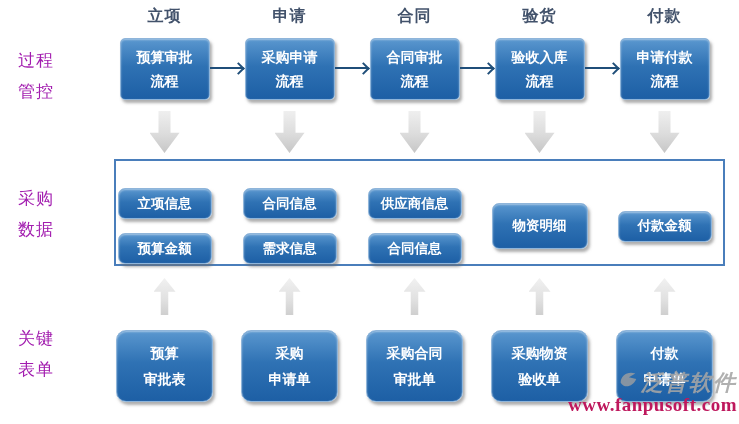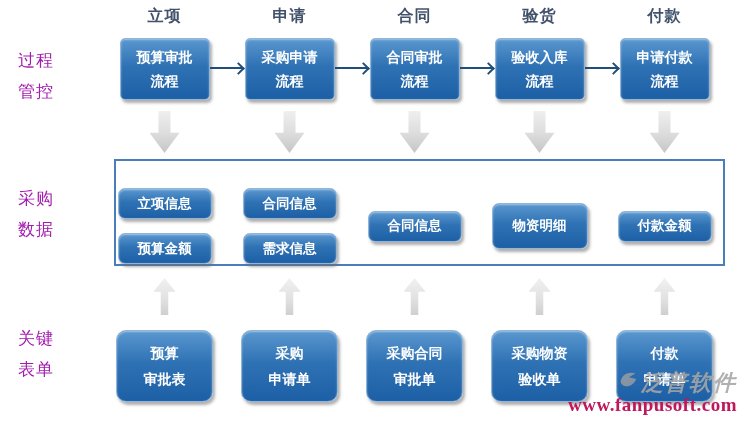--- a/index.html
+++ b/index.html
@@ -154,20 +154,21 @@
   <div class="col-grid" style="top:182px; height:88px">
     <div class="cell" style="gap:14px">
       <div class="blue-box data-box">立项信息</div>
       <div class="blue-box data-box">预算金额</div>
     </div>
     <div class="cell" style="gap:14px">
       <div class="blue-box data-box">合同信息</div>
       <div class="blue-box data-box">需求信息</div>
     </div>
     <div class="cell" style="gap:14px">
+      <div class="blue-box data-box">供应商信息</div>
       <div class="blue-box data-box">合同信息</div>
     </div>
     <div class="cell">
       <div class="blue-box data-box tall">物资明细</div>
     </div>
     <div class="cell" style="gap:28px">
       <div class="blue-box data-box">付款金额</div>
     </div>
   </div>
 

